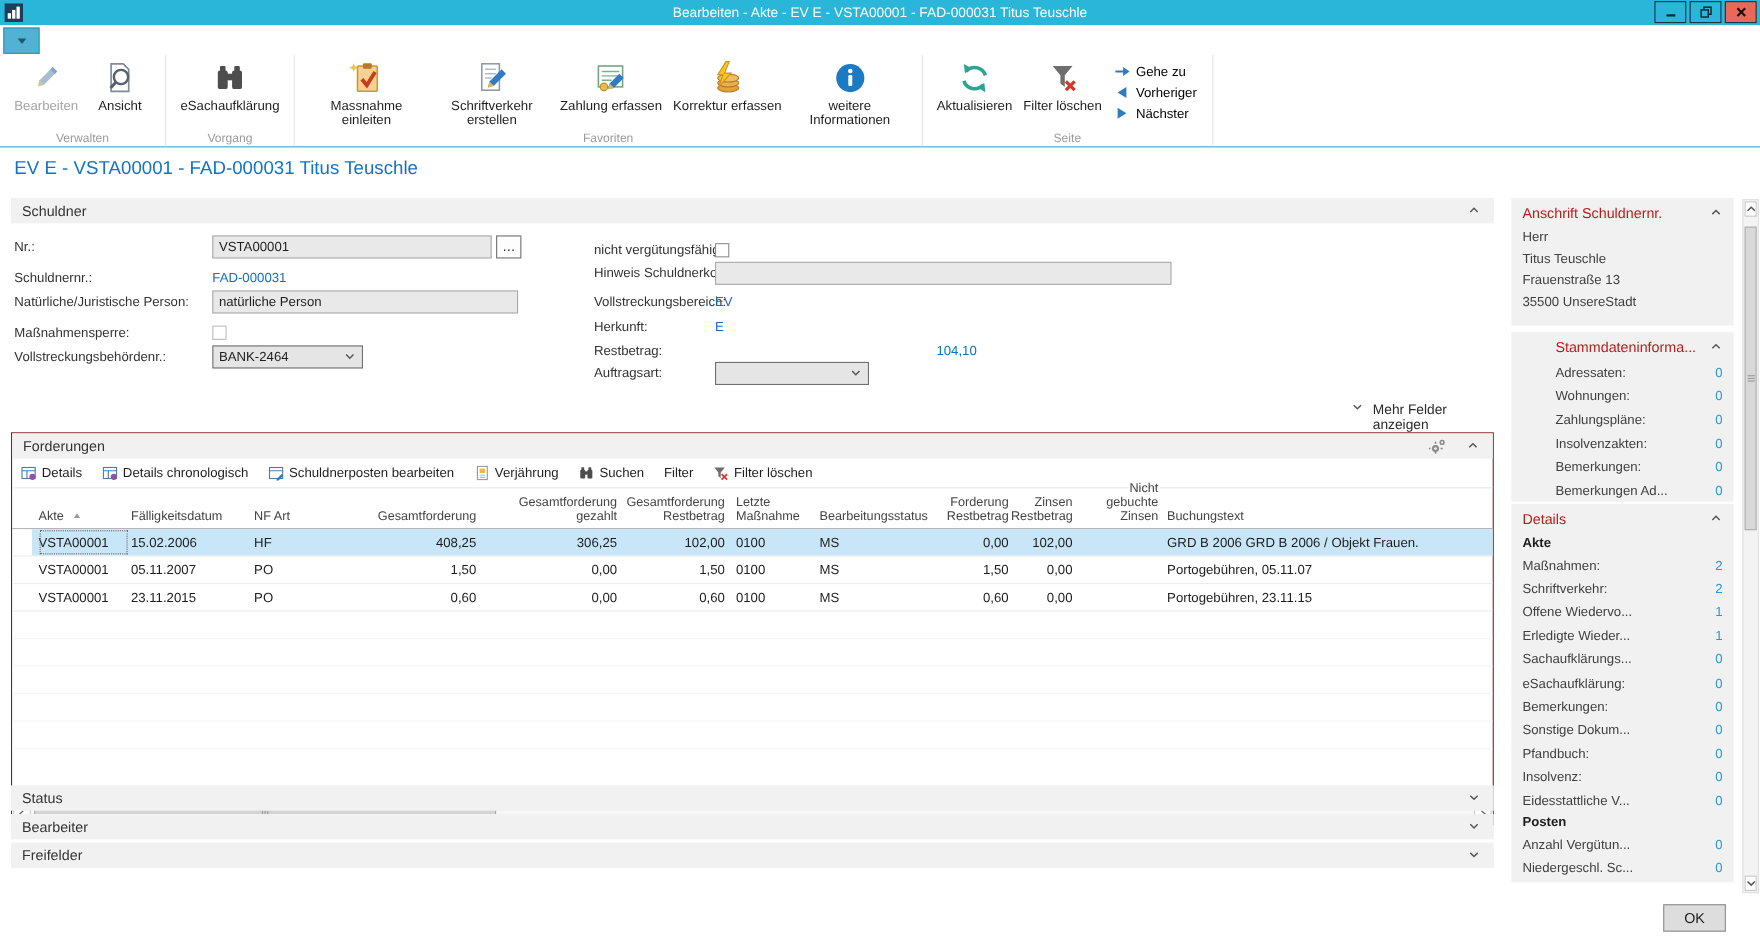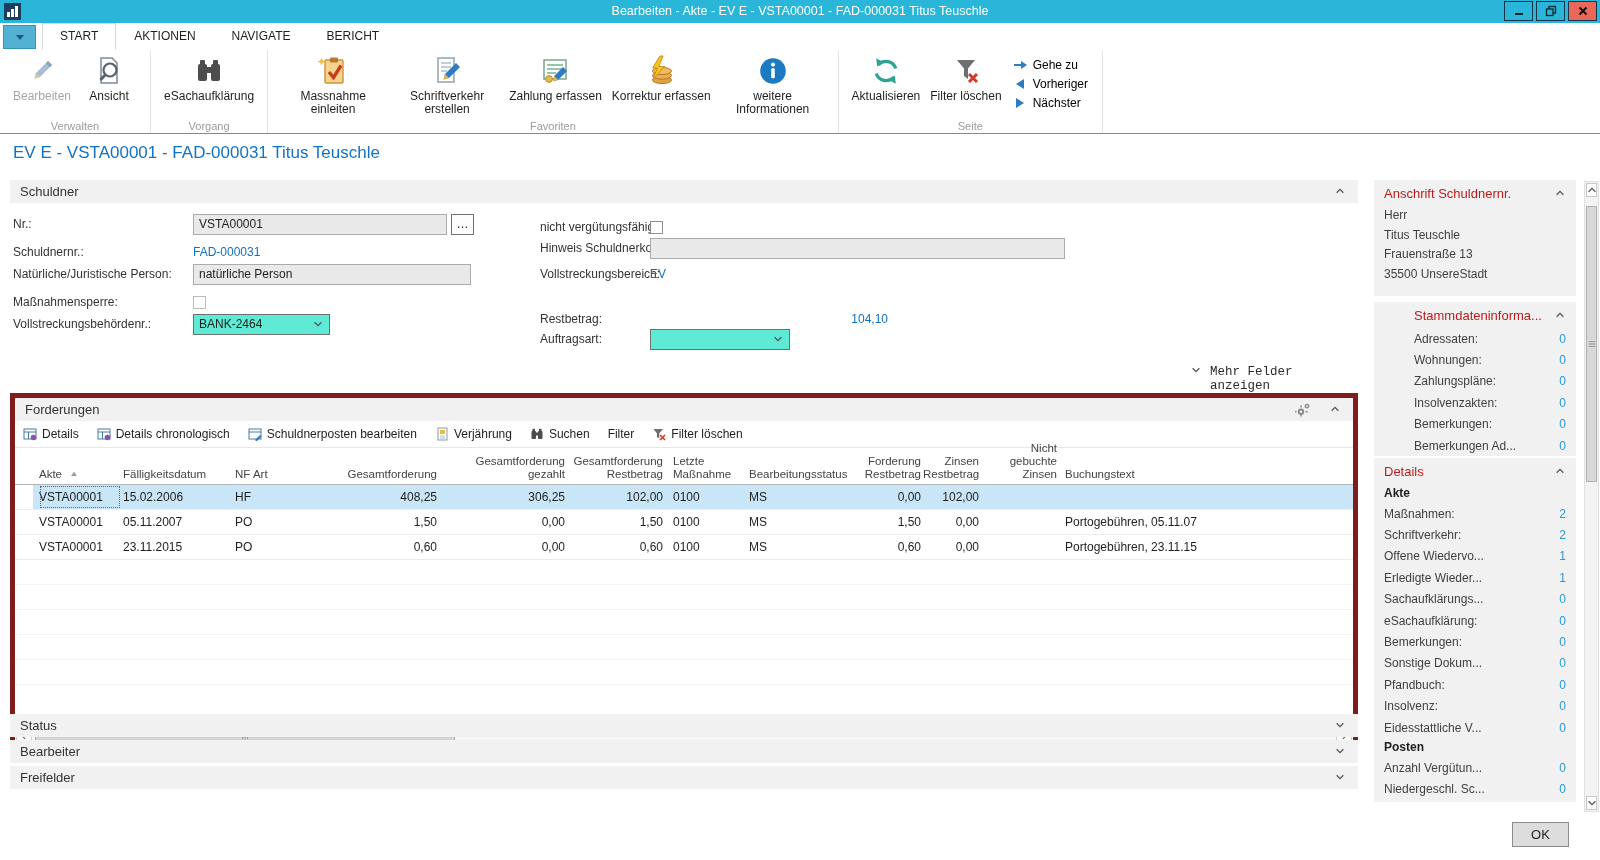--- a/index.html
+++ b/index.html
@@ -39,28 +39,28 @@
   .sect-h .chev{position:absolute;right:12px;top:6px;width:12px;height:10px;}
   #schuldner-h{left:10px;top:180px;width:1348px;}
   #status-h{left:10px;top:714px;width:1348px;}
   #bearbeiter-h{left:10px;top:740px;width:1348px;}
   #freifelder-h{left:10px;top:766px;width:1348px;}
   
   .fields{position:absolute;left:0;top:205px;width:1348px;height:180px;}
   .frow{position:absolute;height:22px;display:flex;align-items:center;}
   .flabel{color:#333;}
   .finput{box-sizing:border-box;height:21px;border:1px solid #ababab;background:#e9e9e9;padding:0 5px;font-family:inherit;font-size:12px;color:#1e1e1e;line-height:19px;}
-  .fselect{box-sizing:border-box;height:21px;border:1px solid #707070;background:#5eead4;padding:0 5px;display:flex;align-items:center;justify-content:space-between;color:#1e1e1e;}
+  .fselect{box-sizing:border-box;height:21px;border:1px solid #707070;background:#e5e5e5;padding:0 5px;display:flex;align-items:center;justify-content:space-between;color:#1e1e1e;}
   .fassist{box-sizing:border-box;width:23px;height:21px;border:1px solid #707070;background:#fdfdfd;display:flex;align-items:center;justify-content:center;font-size:12px;line-height:10px;}
   .fcheck{box-sizing:border-box;width:13px;height:13px;border:1px solid #8f8f8f;background:#fff;}
   .fcheck.dim{border-color:#bcbcbc;}
   .flink{color:#1071c0;}
-  .more-fields{position:absolute;left:1190px;top:160px;display:flex;align-items:flex-start;gap:8px;color:#2b2b2b;font-size:12.5px;font-family:Liberation Mono, monospace;}
-  
-  .ford{position:absolute;left:10px;top:393px;width:1348px;height:357px;border:5px solid #7f1d1d;box-sizing:border-box;background:#fff;}
+  .more-fields{position:absolute;left:1228px;top:160px;display:flex;align-items:flex-start;gap:8px;color:#2b2b2b;font-size:12.5px;}
+  
+  .ford{position:absolute;left:10px;top:393px;width:1348px;height:357px;border:1px solid #7f1d1d;box-sizing:border-box;background:#fff;}
   .ford-h{position:relative;height:23px;background:#f1f1f1;display:flex;align-items:center;padding:0 10px;color:#333;font-size:13px;}
   .ford-h .gears{position:absolute;right:42px;top:4px;width:16px;height:16px;}
   .ford-h .chev{position:absolute;right:12px;top:6px;width:12px;height:10px;}
   .ford-tb{height:26px;border-bottom:1px solid #e8e8e8;display:flex;align-items:center;padding-left:8px;}
   .tb-item{display:flex;align-items:center;gap:5px;margin-right:18px;color:#1e1e1e;font-size:12px;white-space:nowrap;}
   .tb-item .tic{width:14px;height:14px;}
   .thead{position:relative;height:36px;border-bottom:1px solid #b5b5b5;}
   .th{position:absolute;bottom:3px;font-size:11.5px;color:#444;line-height:13px;white-space:pre-line;}
   .rows{position:relative;}
   .trow{position:relative;height:24px;border-bottom:1px solid #ededed;}
@@ -124,26 +124,20 @@
           </svg>
         </span>
       </div>
     </div>
 </div>
 <div class="help">?</div>
 
 <div class="tabrow">
   <div class="menu-dd">
       <span class="tri"></span>
-    </div>
-  <div class="tabs" id="tabs">
-      <div class="tab active">START</div>
-      <div class="tab">AKTIONEN</div>
-      <div class="tab">NAVIGATE</div>
-      <div class="tab">BERICHT</div>
     </div>
 </div>
 
 <div class="ribbon" id="ribbon">
     <div class="rgroup">
       <div class="rbtn disabled">
         <span class="ric">
           <svg viewBox="0 0 32 32" width="32" height="32" xmlns="http://www.w3.org/2000/svg">
             <path d="M8.5 23.5 10 18 22 6l4 4-12 12z" fill="#a8bdd2"></path>
             <path d="M22 6l4 4-2.2 2.2-4-4z" fill="#8aa3bd"></path>
@@ -343,20 +337,24 @@
       <div class="fcheck" style="position: absolute; left: 650px;"></div>
     </div>
     <div class="frow" style="top: 32px; left: 0px; right: 0px;">
       <span class="flabel" style="position: absolute; left: 540px;">Hinweis Schuldnerkonto:</span>
       <input class="finput" style="width: 415px; position: absolute; left: 650px;">
     </div>
     <div class="frow" style="top: 58px; left: 0px; right: 0px;">
       <span class="flabel" style="position: absolute; left: 540px;">Vollstreckungsbereich:</span>
       <span class="flink" style="position: absolute; left: 650px;">EV</span>
     </div>
+    <div class="frow" style="top: 81px; left: 0px; right: 0px;">
+      <span class="flabel" style="position: absolute; left: 540px;">Herkunft:</span>
+      <span class="flink" style="position: absolute; left: 650px;">E</span>
+    </div>
     <div class="frow" style="top: 103px; left: 0px; right: 0px;">
       <span class="flabel" style="position: absolute; left: 540px;">Restbetrag:</span>
       <div class="flink" style="width: 238px; text-align: right; position: absolute; left: 650px;">104,10</div>
     </div>
     <div class="frow" style="top: 123px; left: 0px; right: 0px;">
       <span class="flabel" style="position: absolute; left: 540px;">Auftragsart:</span>
       <div class="fselect" style="width: 140px; position: absolute; left: 650px;">
         <span></span>
         <span>
           <svg viewBox="0 0 12 12" width="12" height="10" xmlns="http://www.w3.org/2000/svg">
@@ -484,20 +482,21 @@
         <div class="td" style="left: 108px; width: 108px; text-align: left;">15.02.2006</div>
         <div class="td" style="left: 220px; width: 70px; text-align: left;">HF</div>
         <div class="td" style="left: 292px; width: 130px; text-align: right;">408,25</div>
         <div class="td" style="left: 426px; width: 124px; text-align: right;">306,25</div>
         <div class="td" style="left: 554px; width: 94px; text-align: right;">102,00</div>
         <div class="td" style="left: 658px; width: 72px; text-align: left;">0100</div>
         <div class="td" style="left: 734px; width: 110px; text-align: left;">MS</div>
         <div class="td" style="left: 846px; width: 60px; text-align: right;">0,00</div>
         <div class="td" style="left: 908px; width: 56px; text-align: right;">102,00</div>
         <div class="td" style="left: 966px; width: 76px; text-align: right;"></div>
+        <div class="td" style="left: 1050px; width: 288px; text-align: left;">GRD B 2006 GRD B 2006 / Objekt Frauen.</div>
       </div>
       <div class="trow">
         <div class="td" style="left: 24px; width: 82px; text-align: left;">VSTA00001</div>
         <div class="td" style="left: 108px; width: 108px; text-align: left;">05.11.2007</div>
         <div class="td" style="left: 220px; width: 70px; text-align: left;">PO</div>
         <div class="td" style="left: 292px; width: 130px; text-align: right;">1,50</div>
         <div class="td" style="left: 426px; width: 124px; text-align: right;">0,00</div>
         <div class="td" style="left: 554px; width: 94px; text-align: right;">1,50</div>
         <div class="td" style="left: 658px; width: 72px; text-align: left;">0100</div>
         <div class="td" style="left: 734px; width: 110px; text-align: left;">MS</div>

